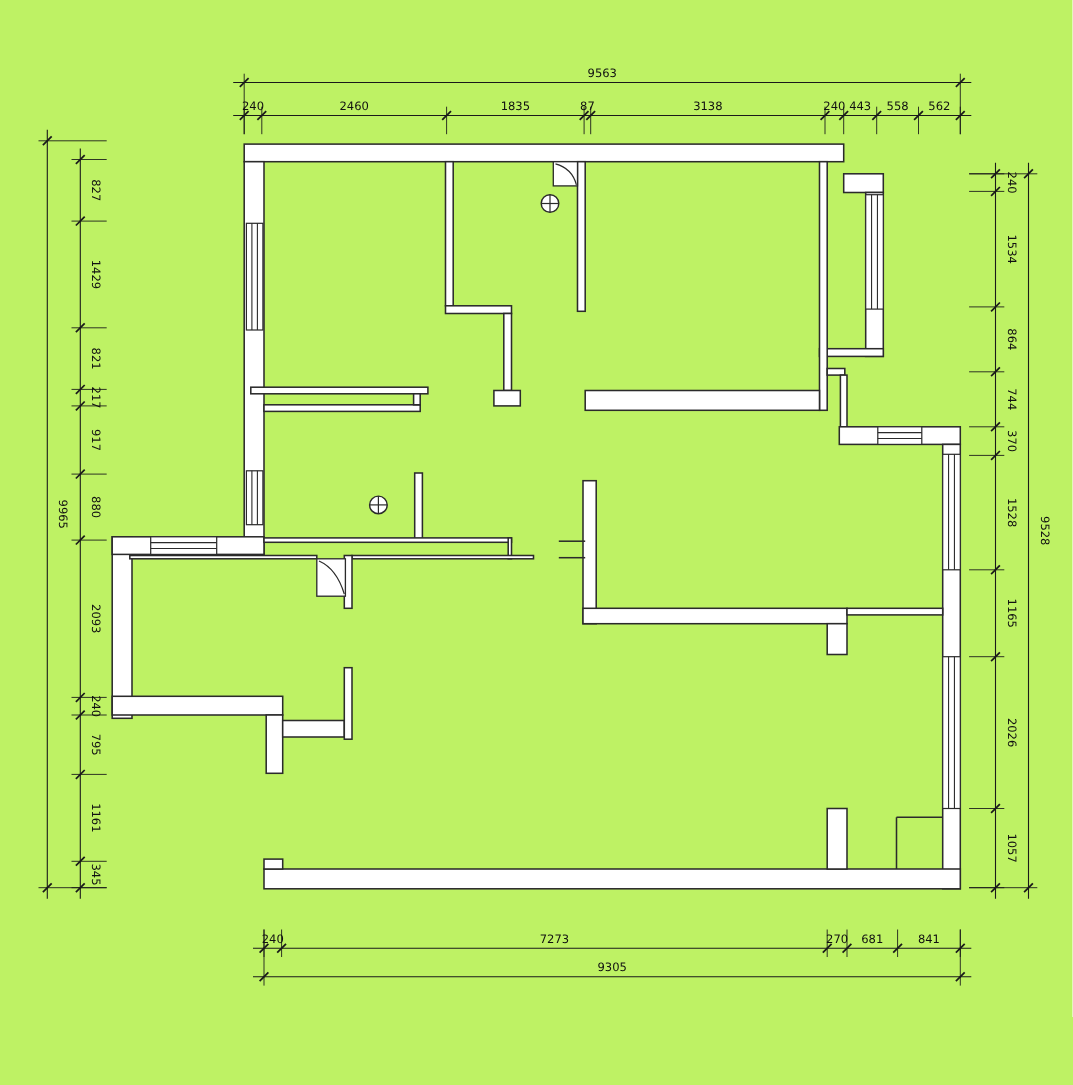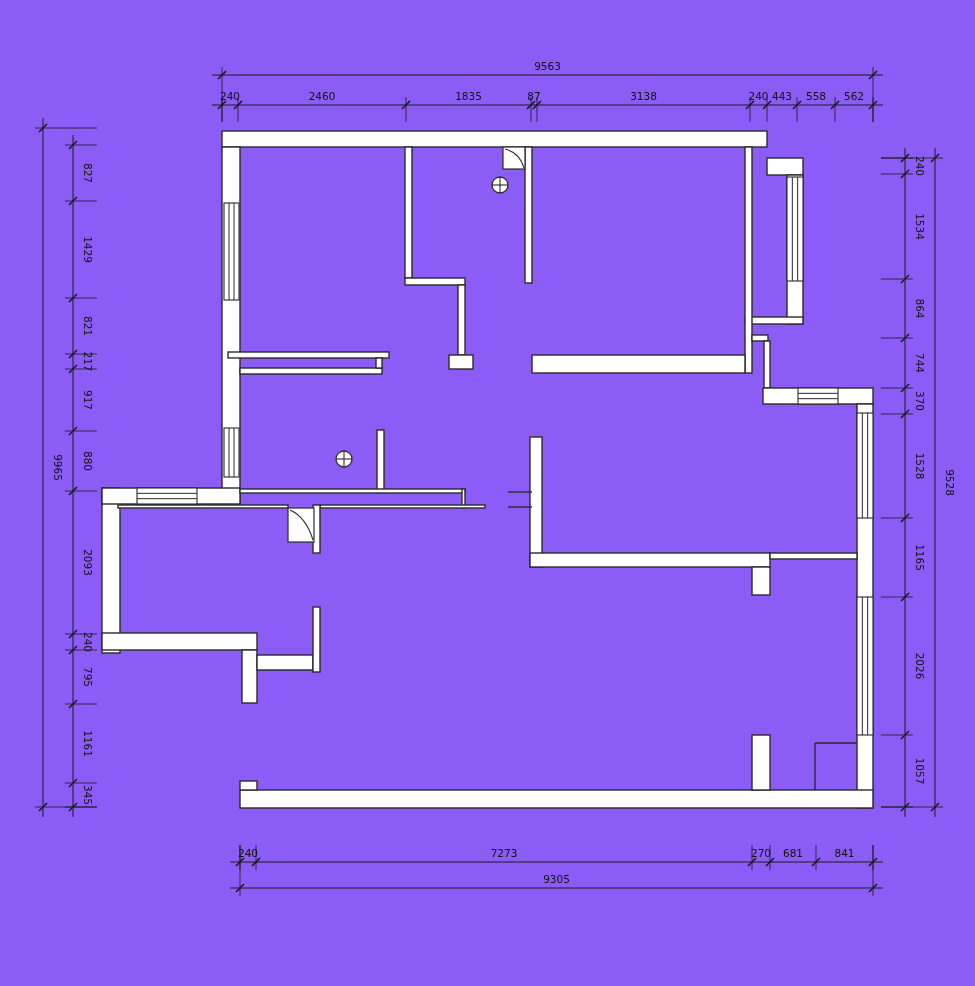--- a/index.html
+++ b/index.html
@@ -1,16 +1,16 @@
 <!DOCTYPE html>
 <html><head>
 <meta charset="utf-8">
 <style>
   html,body{margin:0;padding:0;background:#ffffff;}
-  .page{position:relative;width:975px;height:986px;background:#8b5cf6;overflow:hidden;
+  .page{position:relative;width:975px;height:986px;background:#bef264;overflow:hidden;
         font-family:"DejaVu Sans",sans-serif;}
   svg text{font-family:"DejaVu Sans",sans-serif;fill:#111;}
 </style>
 </head>
 <body>
 
 <div class="page">
   <svg id="plan" width="975" height="986" viewBox="0 0 975 986">
       <rect x="222" y="131" width="545" height="16" fill="#fff" stroke="#2b2b2b" stroke-width="1.4"></rect>
       <rect x="222" y="147" width="18" height="358" fill="#fff" stroke="#2b2b2b" stroke-width="1.4"></rect>

